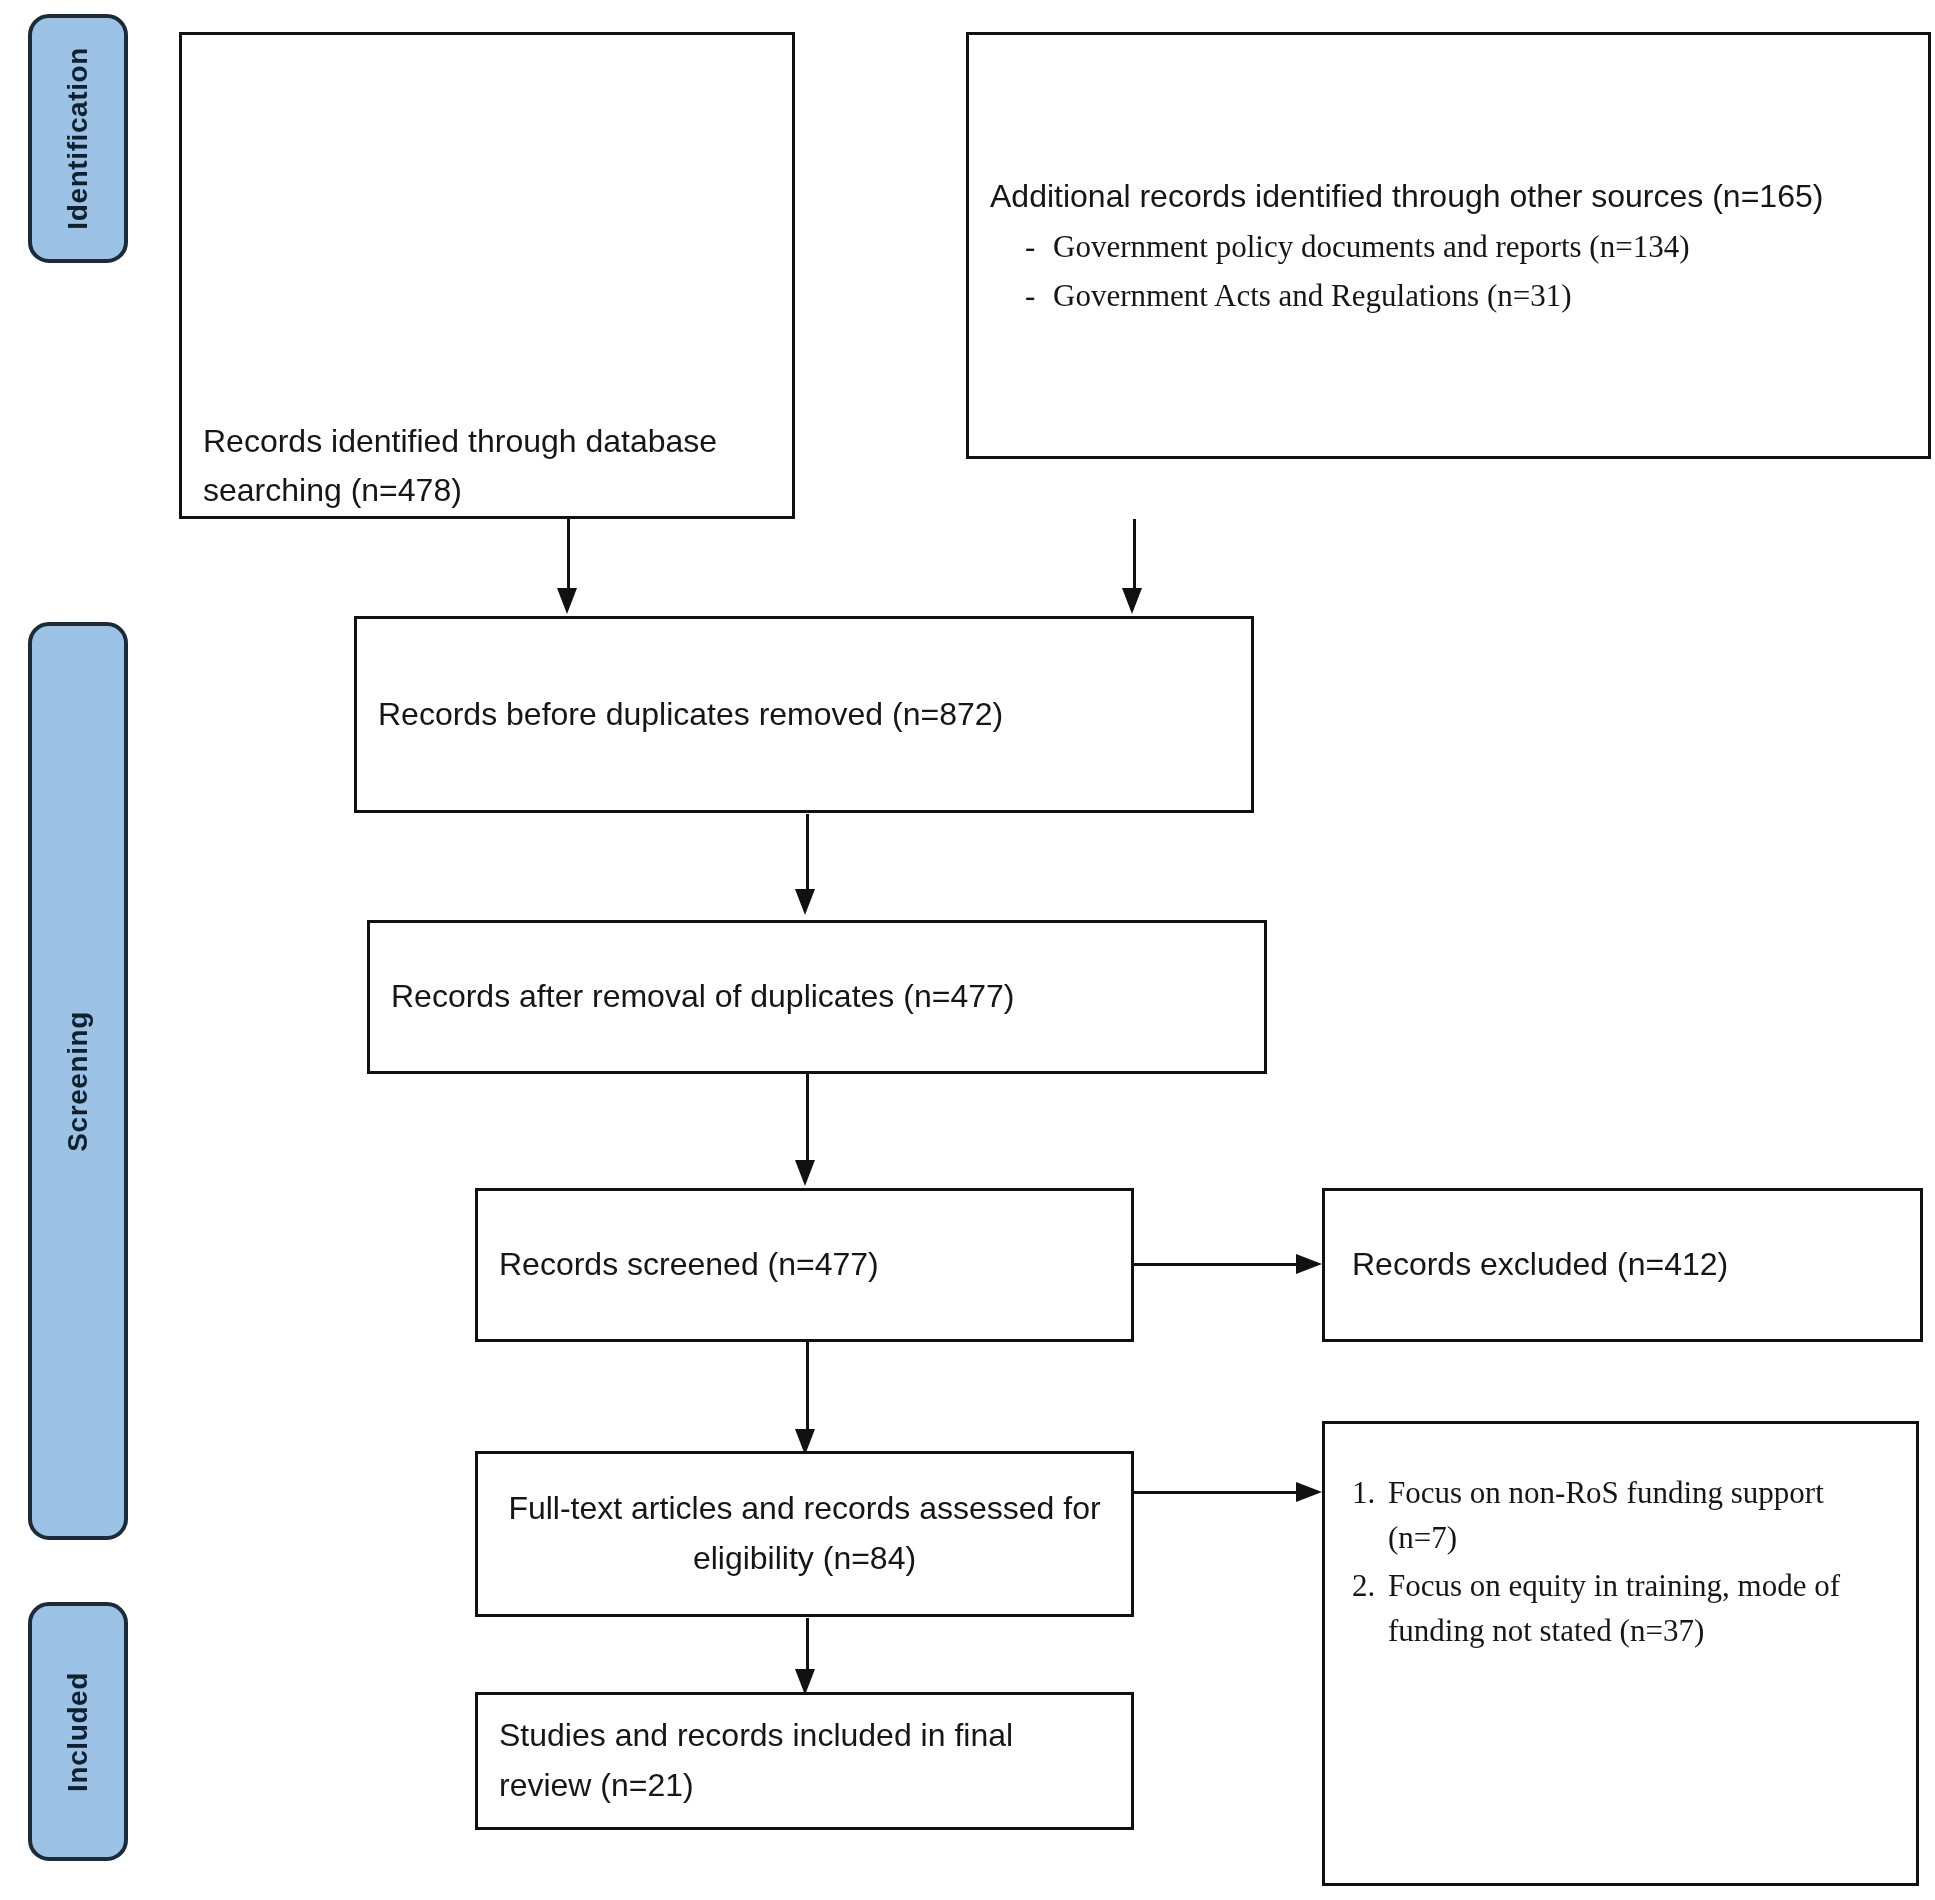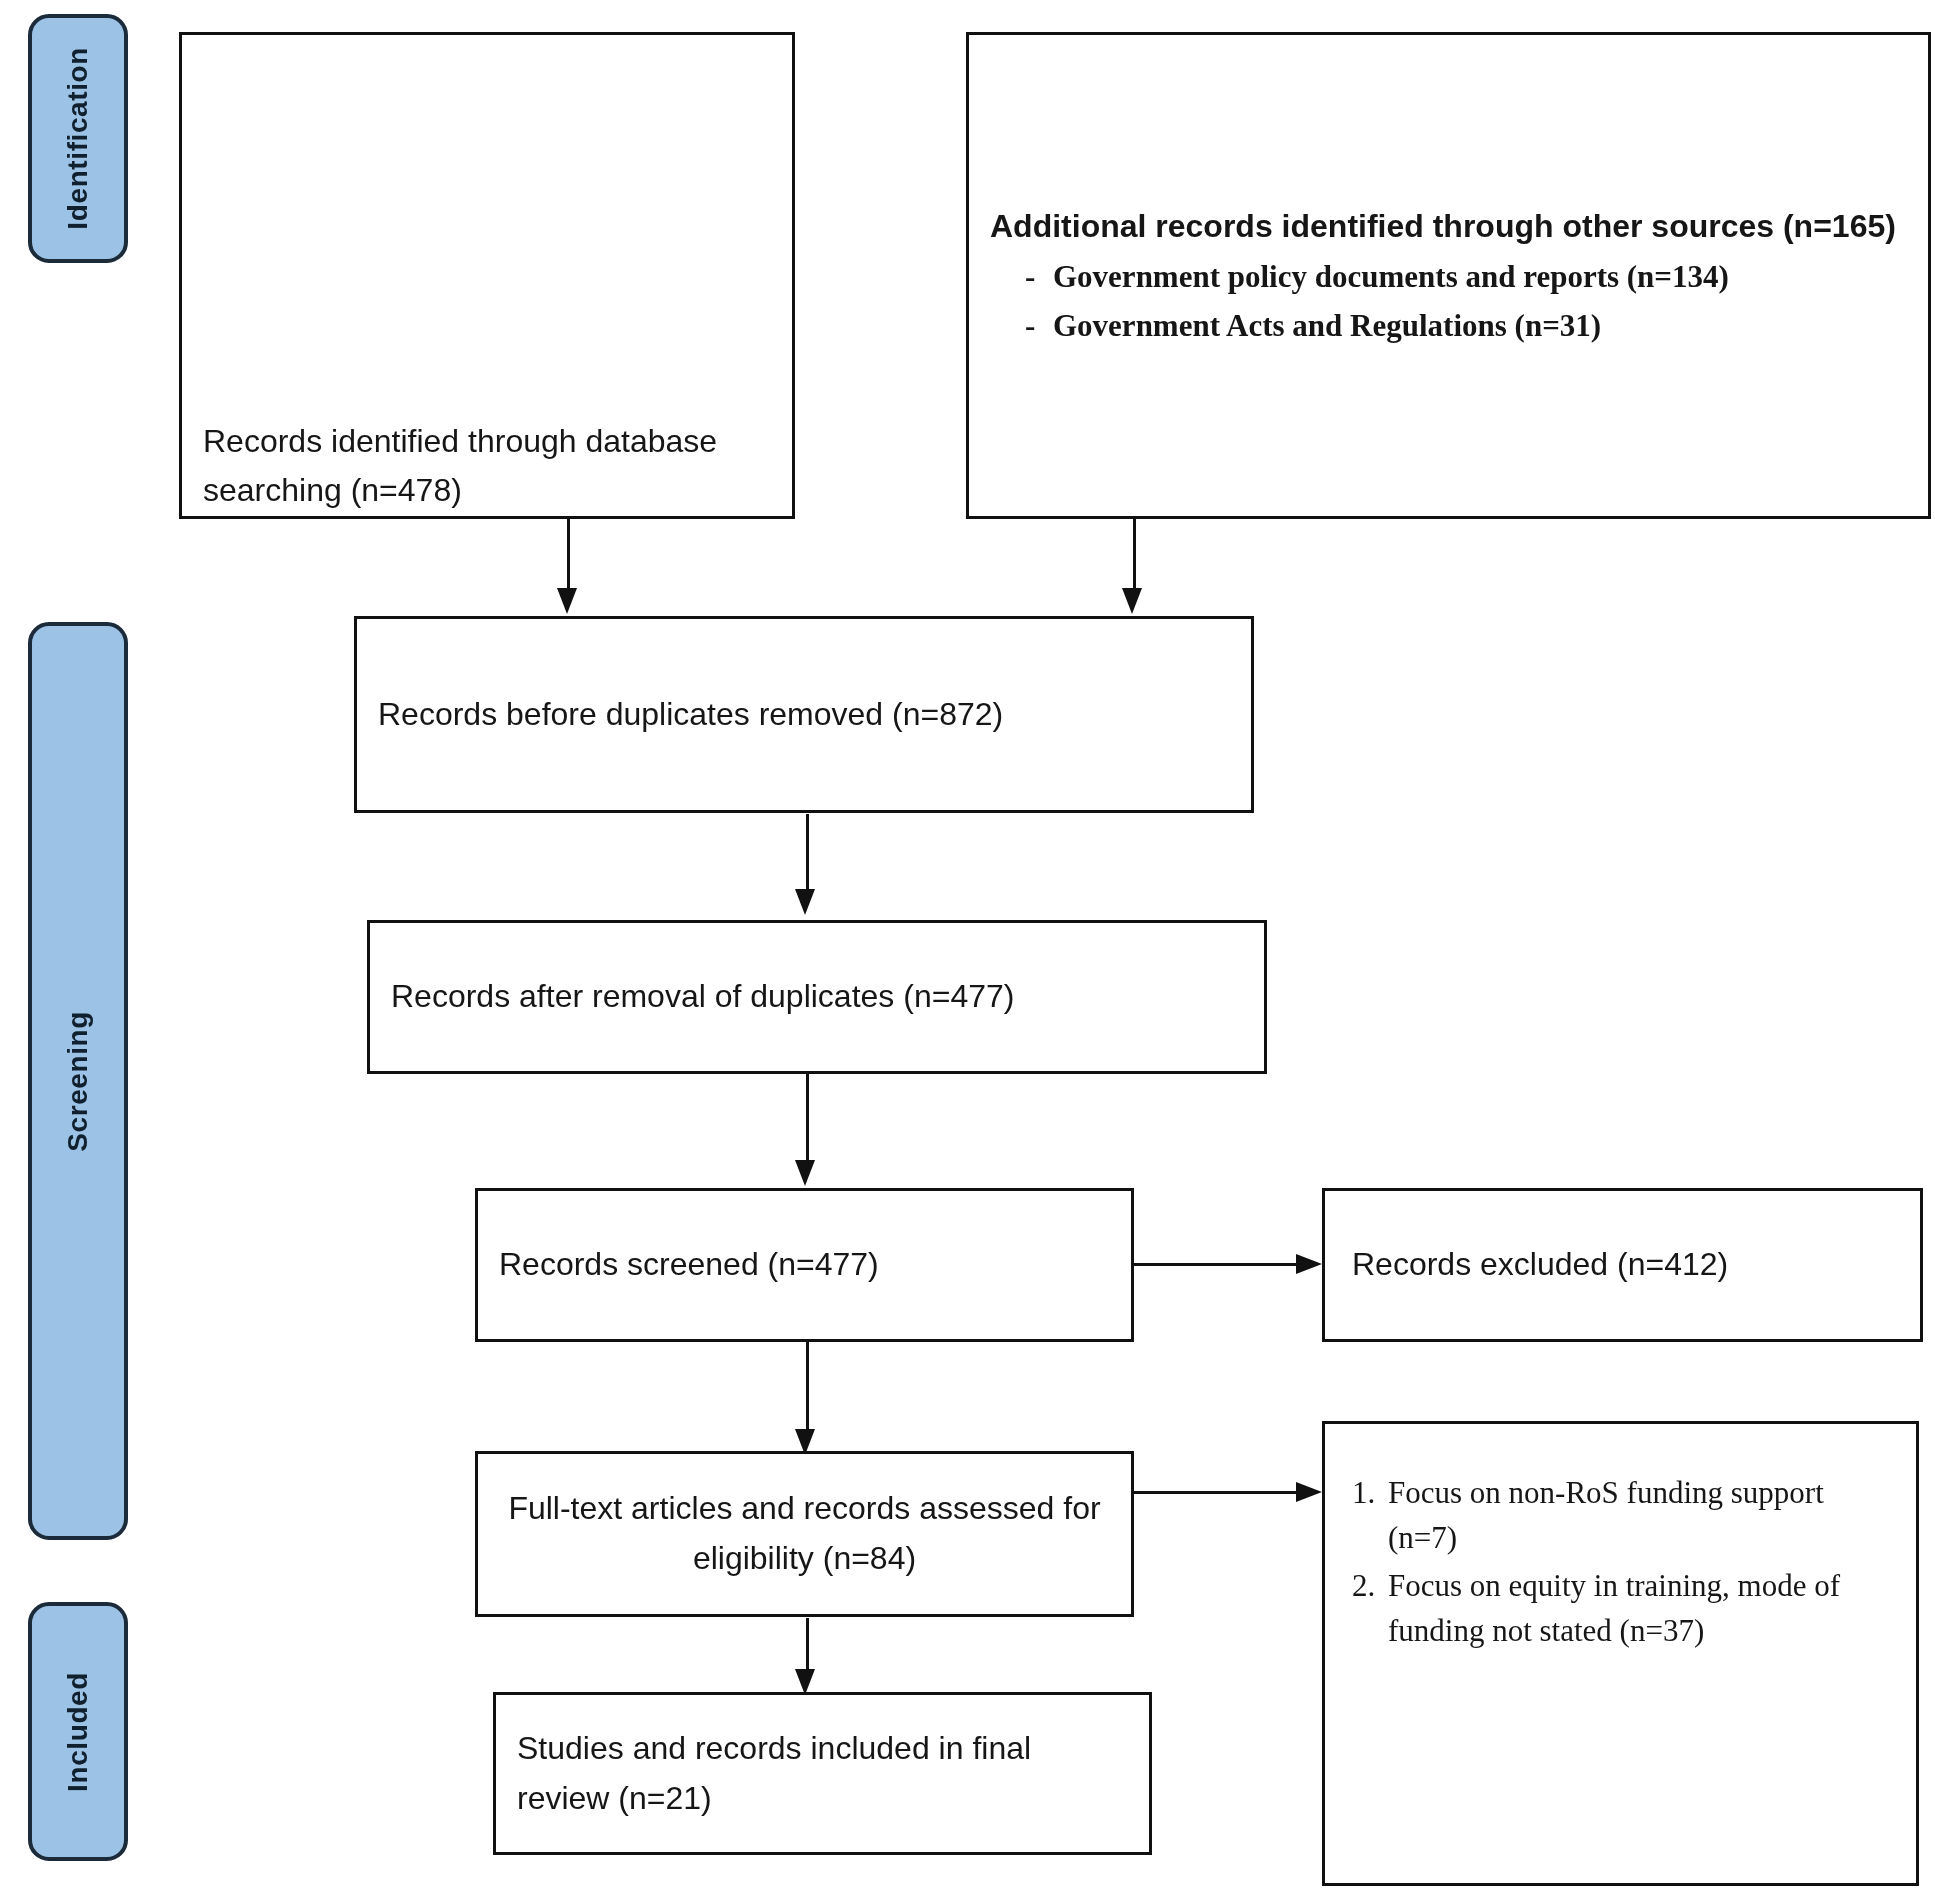--- a/index.html
+++ b/index.html
@@ -125,21 +125,21 @@
   </div>
 
   <div class="stage-tab" style="left:28px; top:1602px; width:100px; height:259px;">
     <span class="stage-tab-label">Included</span>
   </div>
 
   <div class="flow-box pad-std" style="left:179px; top:32px; width:616px; height:487px;justify-content:flex-end;">
     <div class="box-text">Records identified through database searching (n=478)</div>
   </div>
 
-  <div class="flow-box pad-std" style="left:966px; top:32px; width:965px; height:487px;font-weight:bold;">
+  <div class="flow-box pad-std" style="left:966px; top:32px; width:965px; height:427px;">
     <div class="box-text">Additional records identified through other sources (n=165)</div>
     <ul class="serif-list dash-indent">
       <li>
         <span class="marker">-</span>
         <span class="body">Government policy documents and reports (n=134)</span>
       </li>
       <li>
         <span class="marker">-</span>
         <span class="body">Government Acts and Regulations (n=31)</span>
       </li>
@@ -197,18 +197,18 @@
       <li>
         <span class="marker num">2.</span>
         <span class="body">Focus on equity in training, mode of funding not stated (n=37)</span>
       </li>
     </ul>
   </div>
 
   <div class="vline" style="left:806px; top:1618px; height:55px;"></div>
   <div class="arrow-down" style="left:795px; top:1669px;"></div>
 
-  <div class="flow-box pad-std" style="left:493px; top:1692px; width:659px; height:163px;">
+  <div class="flow-box pad-std" style="left:475px; top:1692px; width:659px; height:138px;">
     <div class="box-text">Studies and records included in final review (n=21)</div>
   </div>
 
 </div>
 
 
 </body></html>

